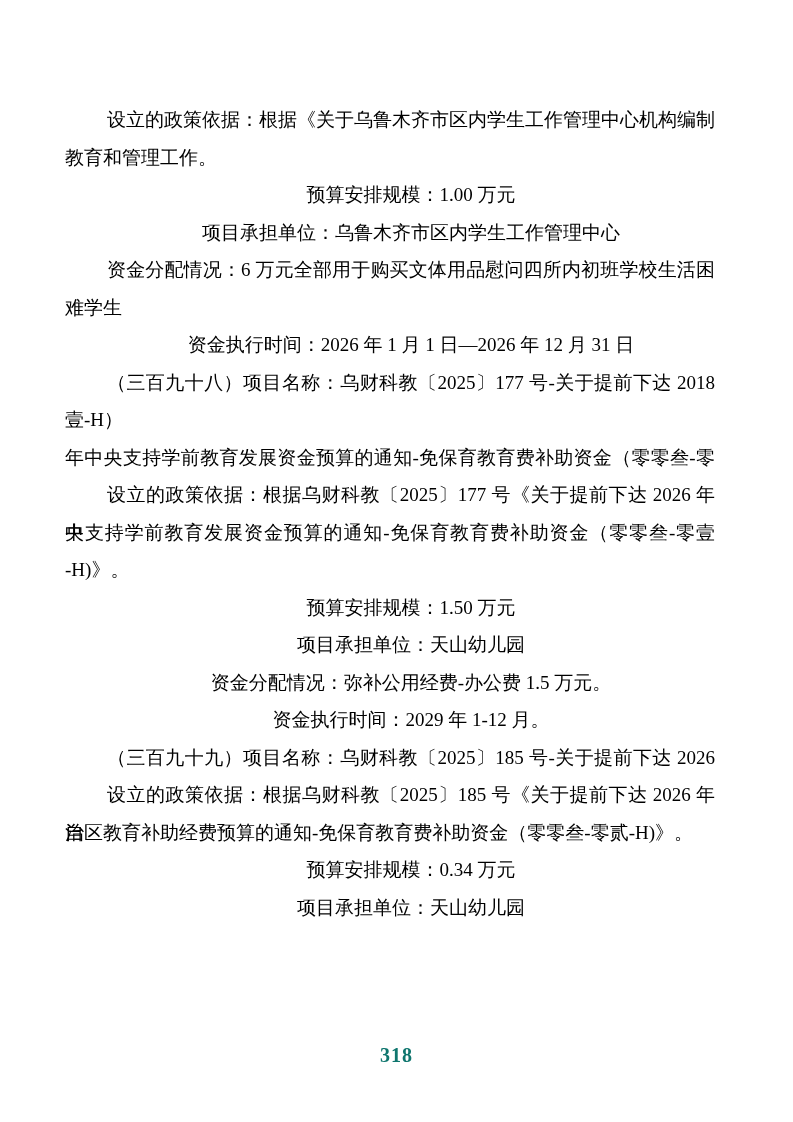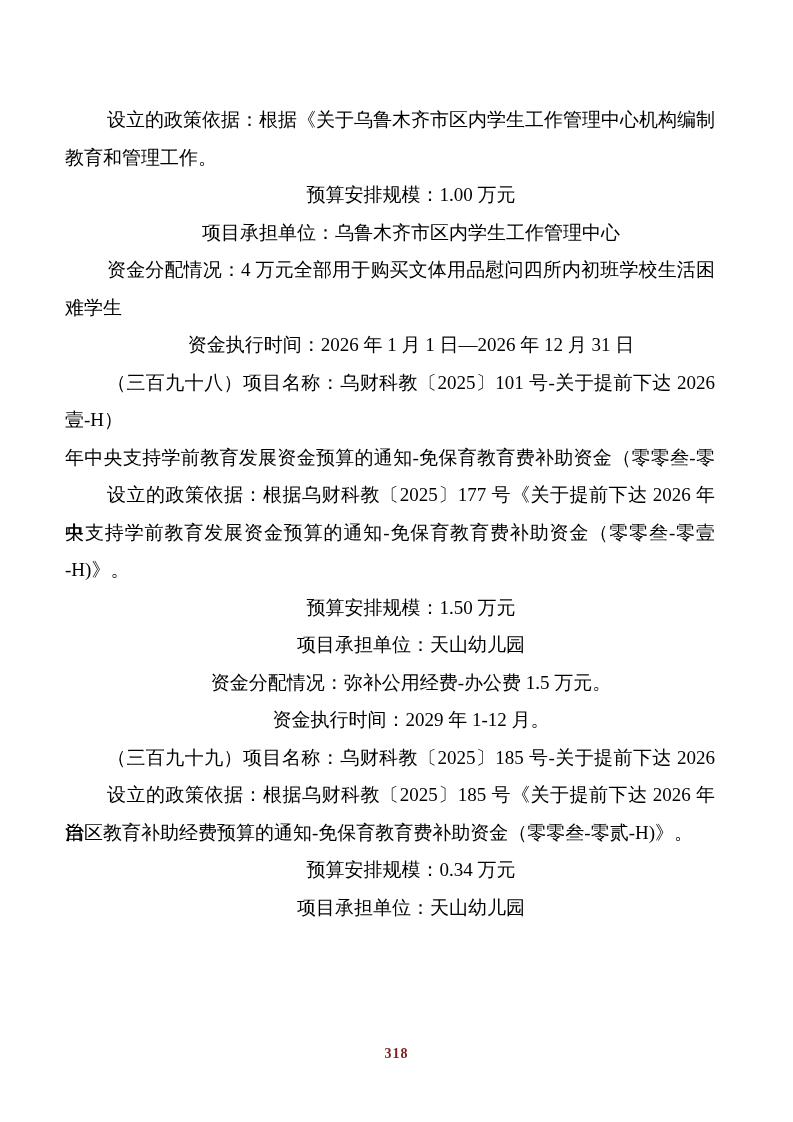--- a/index.html
+++ b/index.html
@@ -43,39 +43,39 @@
   }
   .page-footer {
     position: absolute;
     left: 0;
     right: 0;
     top: 1024px;
     text-align: center;
   }
   .page-number {
     font-family: "Liberation Serif", "DejaVu Serif", serif;
-    font-size: 14px;
+    font-size: 20px;
     font-weight: 700;
-    color: #7f1d1d;
+    color: #0f766e;
     letter-spacing: 1px;
   }
 </style>
 </head>
 <body>
 
 <div class="page">
   <main class="doc-body" id="doc-body">
       <p class="line indent fill">设立的政策依据：根据《关于乌鲁木齐市区内学生工作管理中心机构编制</p>
       <p class="line">教育和管理工作。</p>
       <p class="line indent">预算安排规模：1.00 万元</p>
       <p class="line indent">项目承担单位：乌鲁木齐市区内学生工作管理中心</p>
-      <p class="line indent fill">资金分配情况：4 万元全部用于购买文体用品慰问四所内初班学校生活困</p>
+      <p class="line indent fill">资金分配情况：6 万元全部用于购买文体用品慰问四所内初班学校生活困</p>
       <p class="line">难学生</p>
       <p class="line indent">资金执行时间：2026 年 1 月 1 日—2026 年 12 月 31 日</p>
-      <p class="line indent fill">（三百九十八）项目名称：乌财科教〔2025〕101 号-关于提前下达 2026</p>
+      <p class="line indent fill">（三百九十八）项目名称：乌财科教〔2025〕177 号-关于提前下达 2018</p>
       <p class="line">壹-H）</p>
       <p class="line fill">年中央支持学前教育发展资金预算的通知-免保育教育费补助资金（零零叁-零</p>
       <p class="line indent fill">设立的政策依据：根据乌财科教〔2025〕177 号《关于提前下达 2026 年中</p>
       <p class="line fill">央支持学前教育发展资金预算的通知-免保育教育费补助资金（零零叁-零壹</p>
       <p class="line">-H)》。</p>
       <p class="line indent">预算安排规模：1.50 万元</p>
       <p class="line indent">项目承担单位：天山幼儿园</p>
       <p class="line indent">资金分配情况：弥补公用经费-办公费 1.5 万元。</p>
       <p class="line indent">资金执行时间：2029 年 1-12 月。</p>
       <p class="line indent fill">（三百九十九）项目名称：乌财科教〔2025〕185 号-关于提前下达 2026</p>

